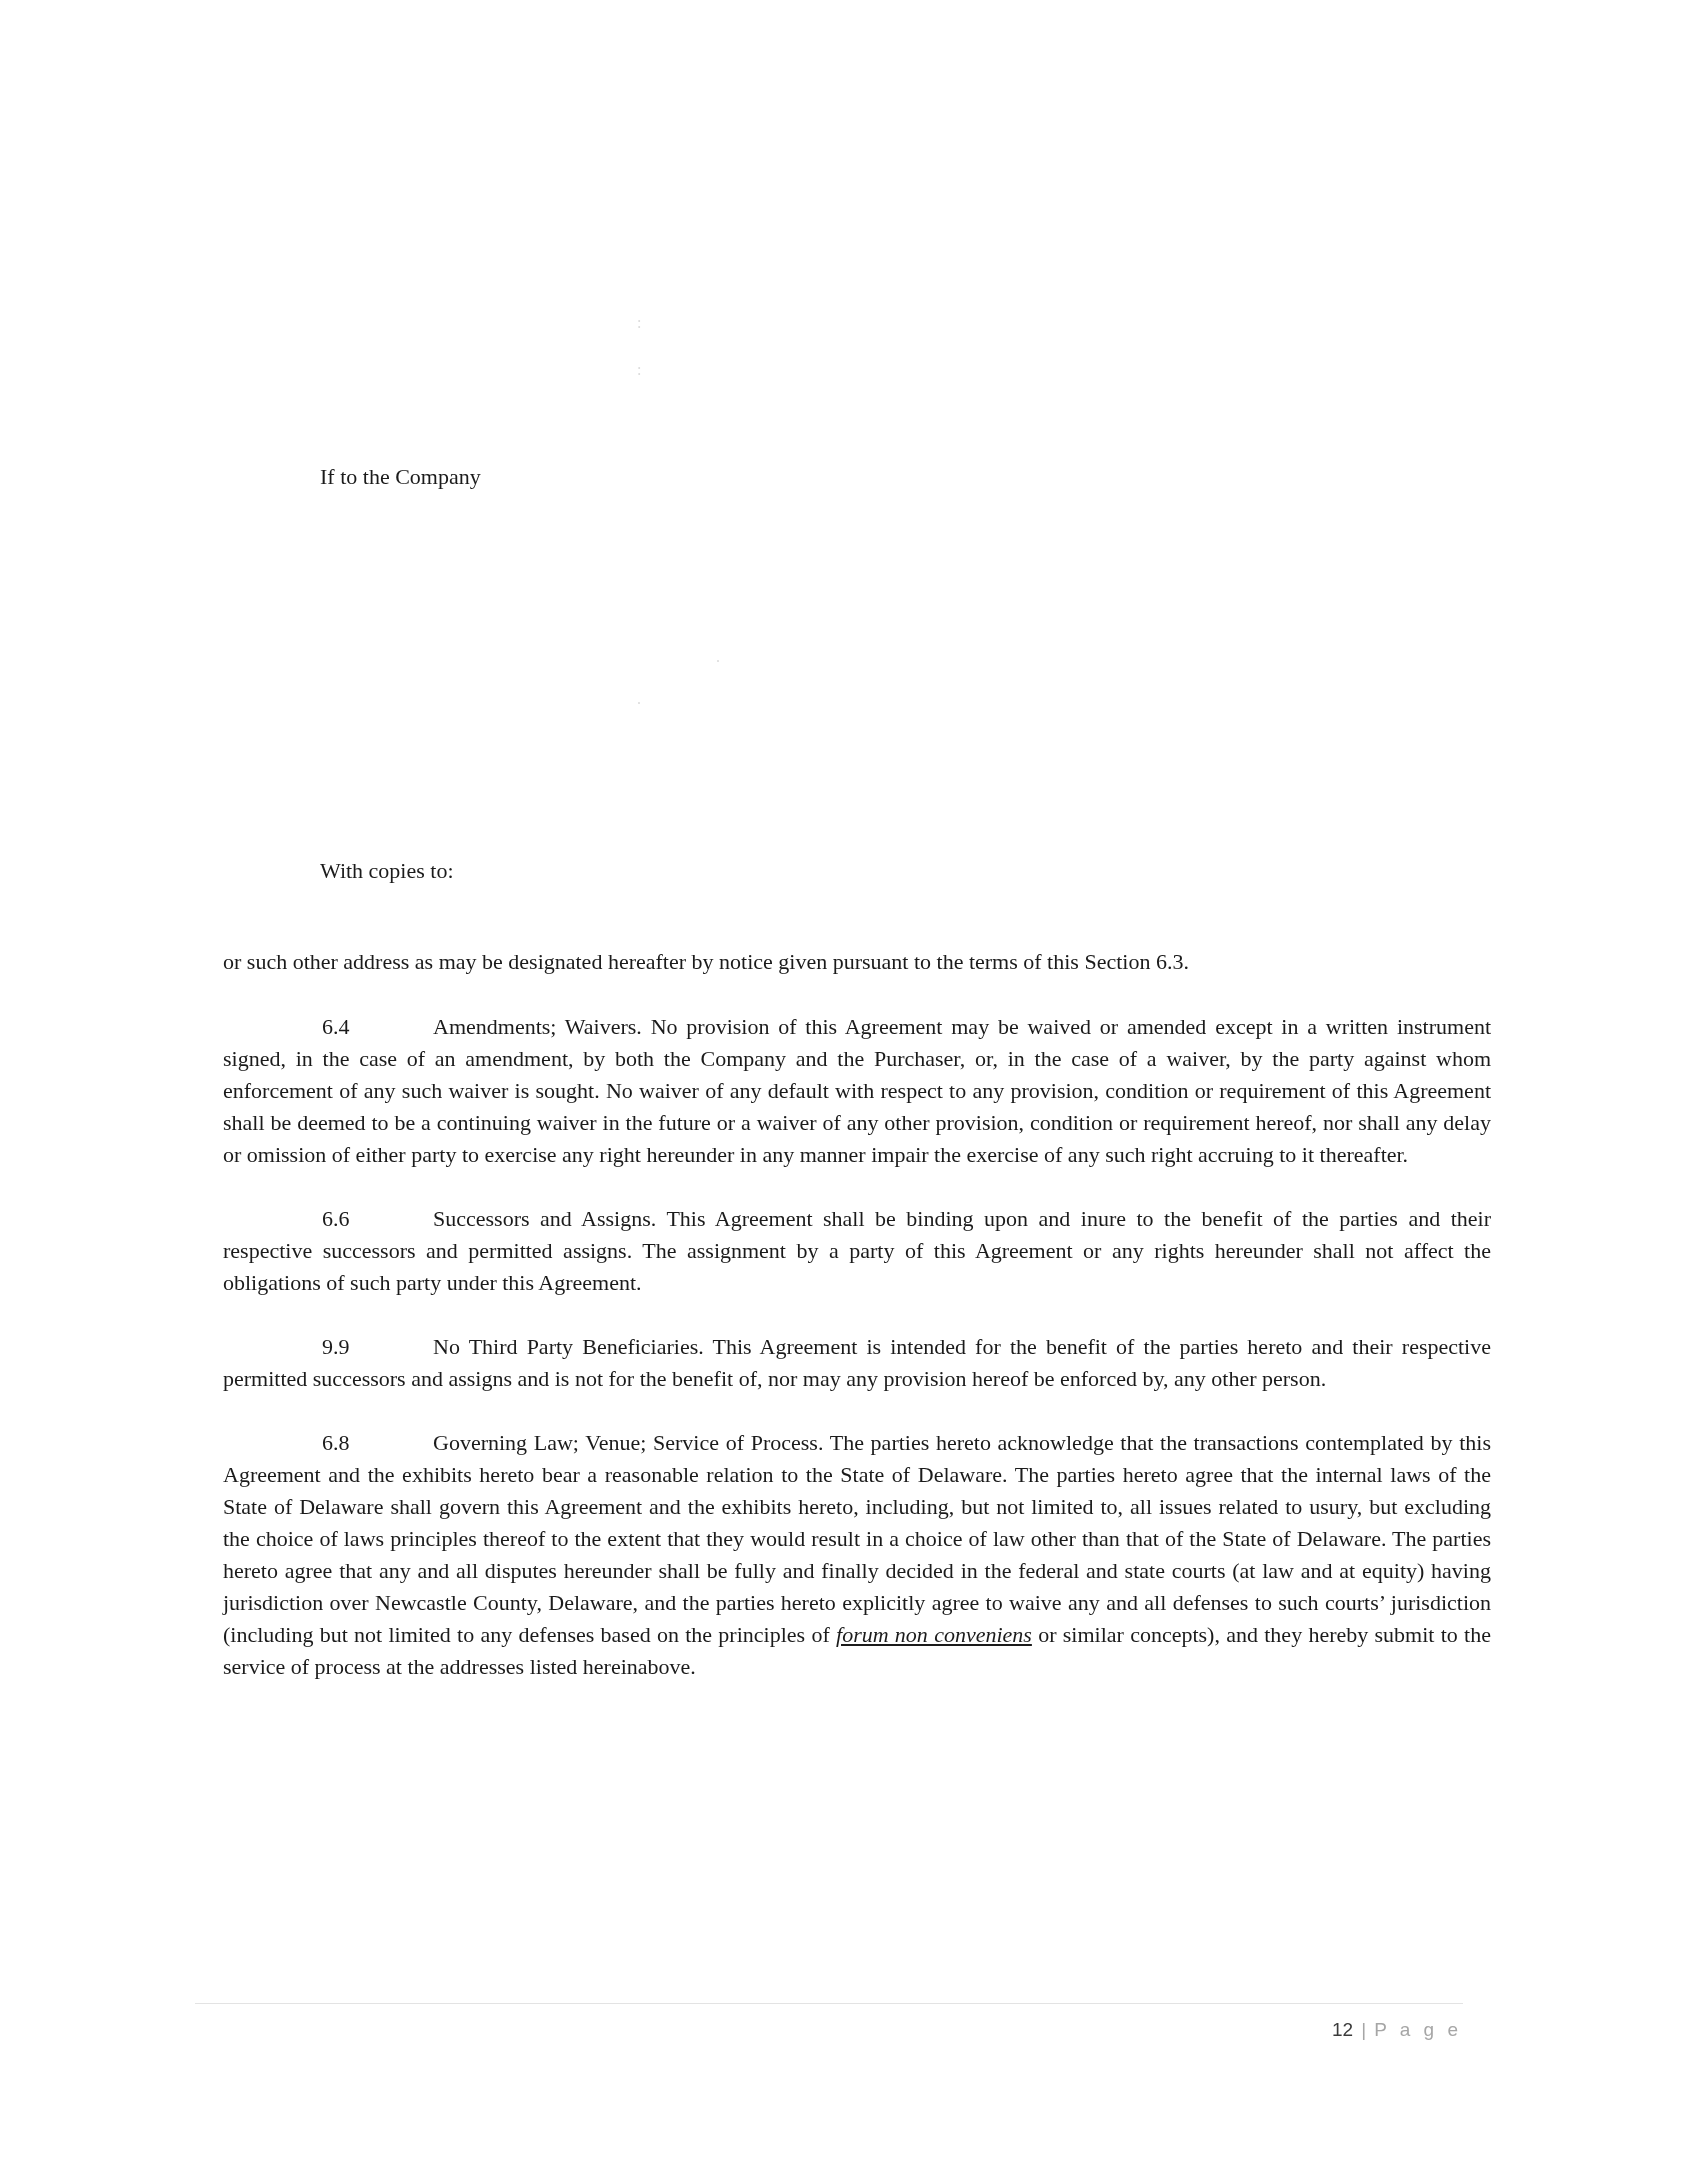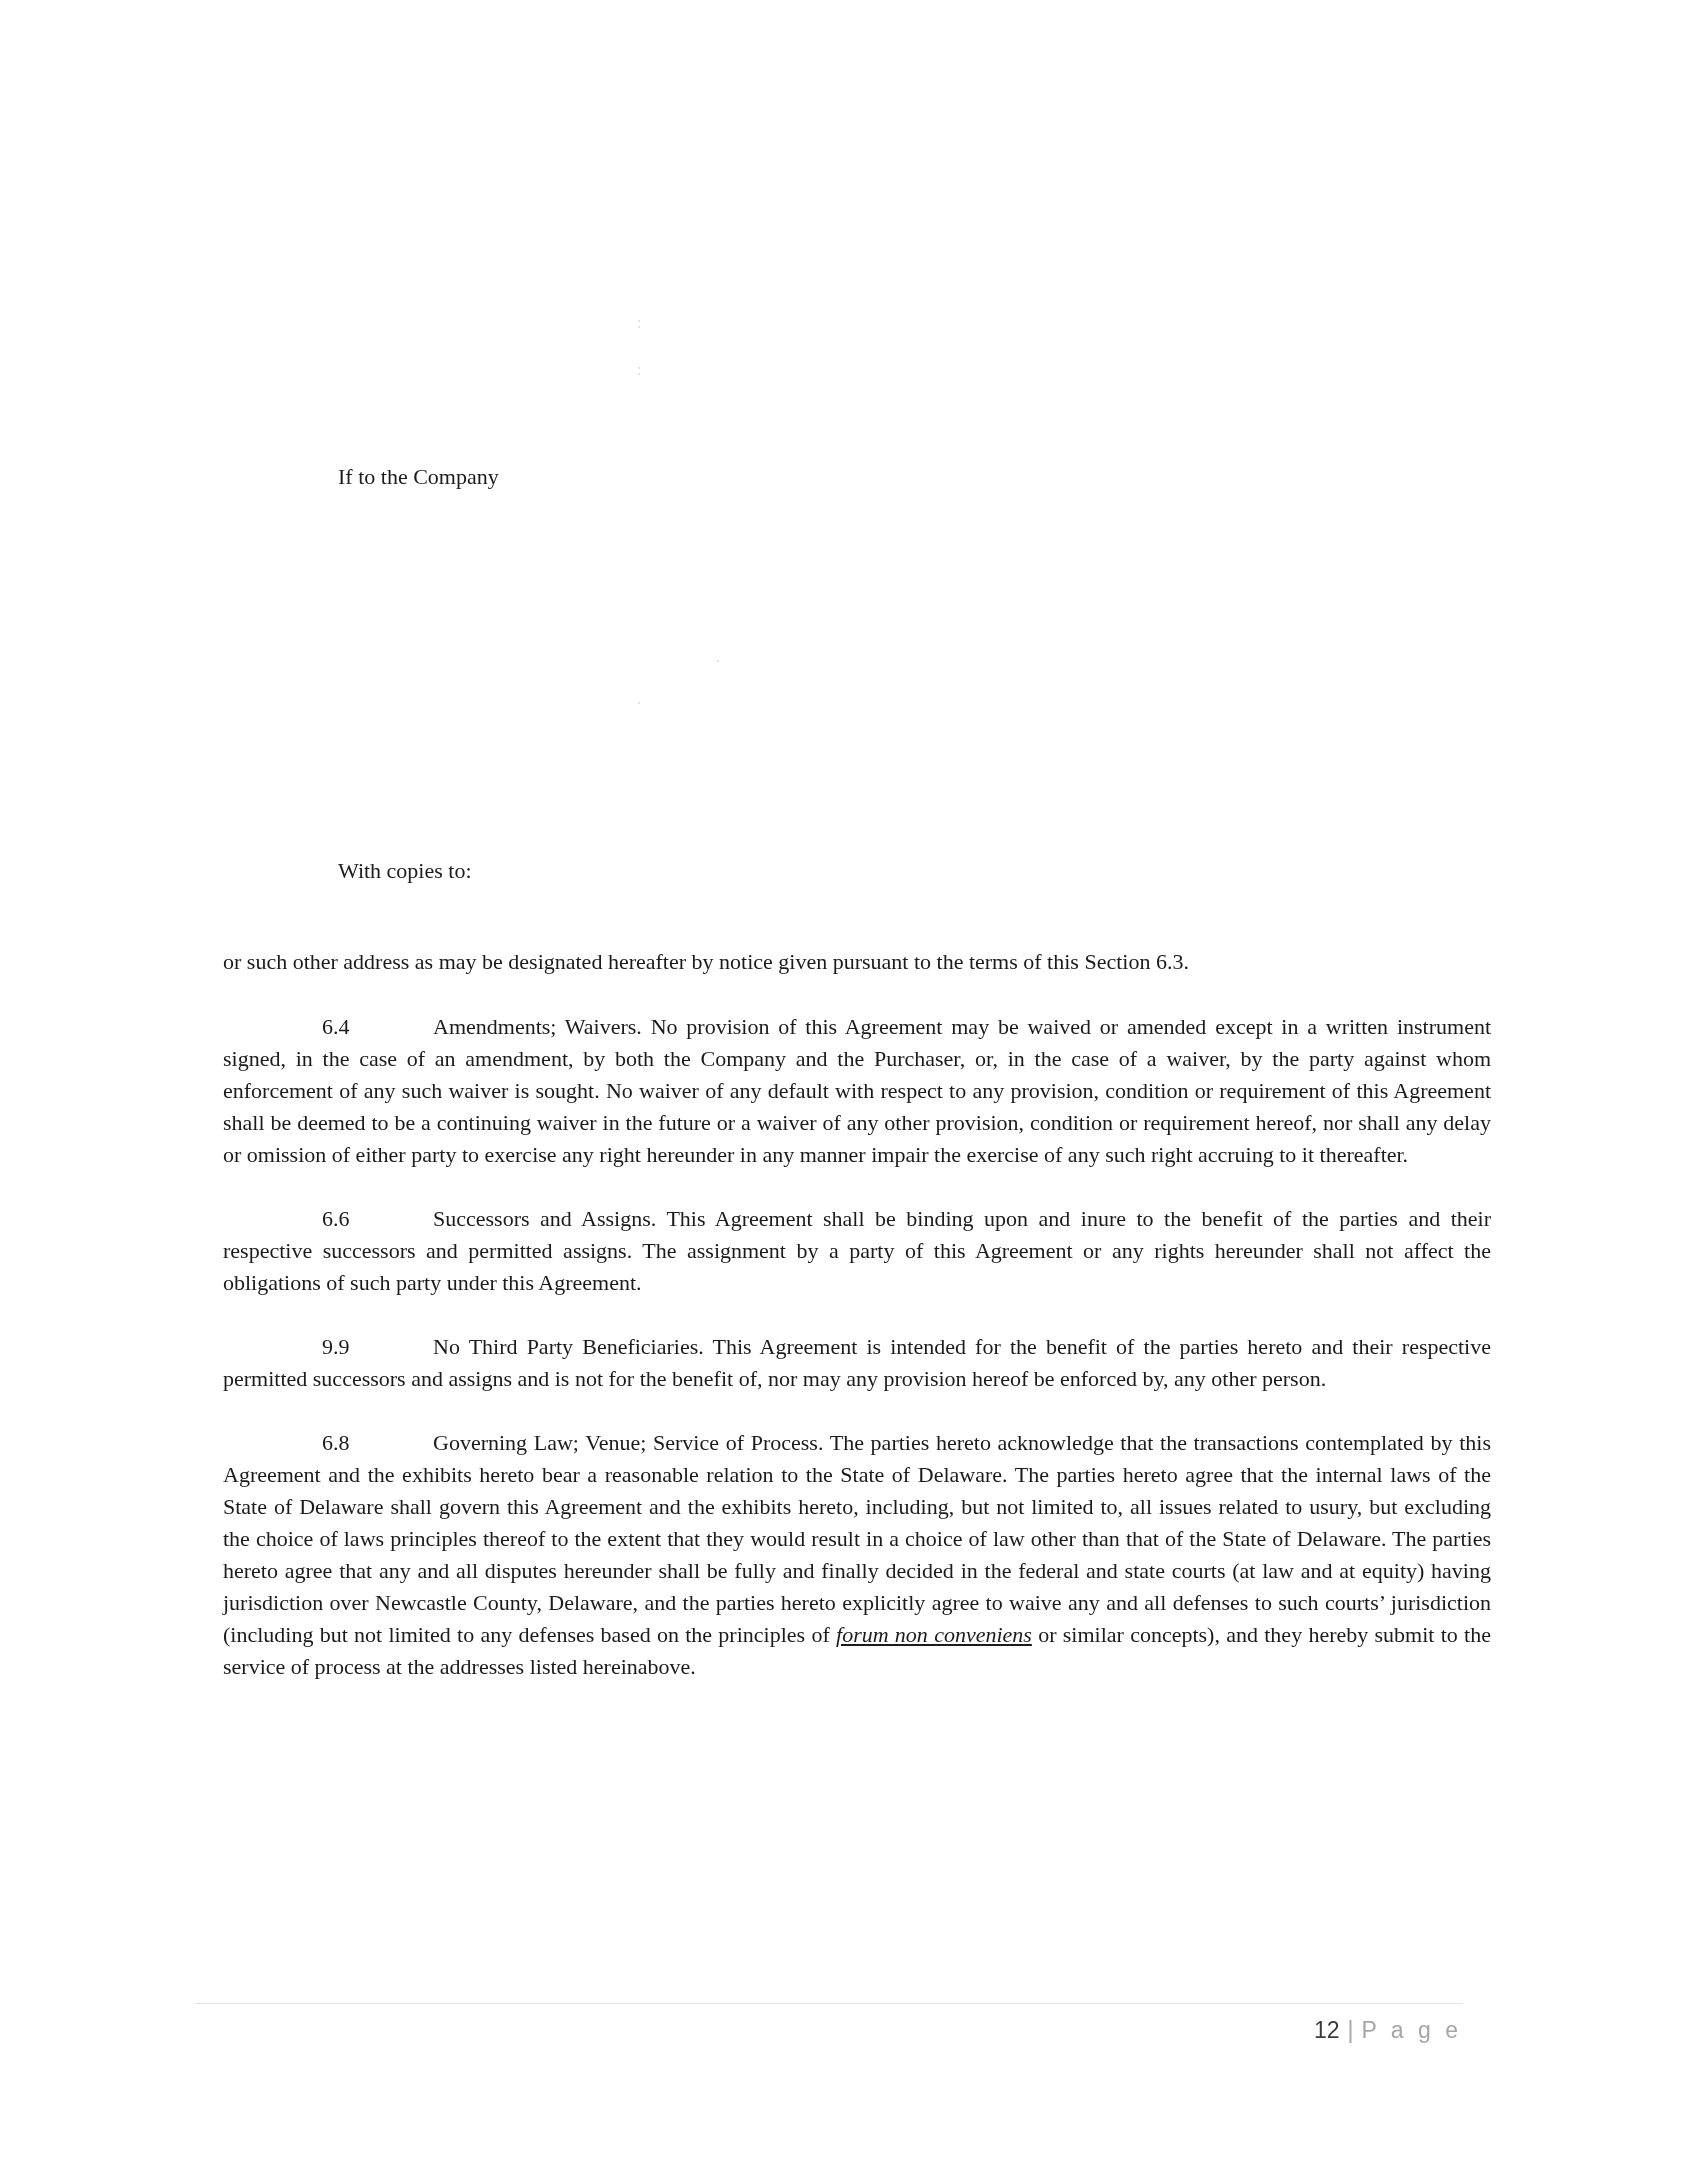--- a/index.html
+++ b/index.html
@@ -17,21 +17,21 @@
     width: 1683px;
     height: 2178px;
     background: #ffffff;
     font-family: "Liberation Serif", serif;
     color: #1b1b1b;
     font-size: 22px;
     line-height: 32px;
   }
   .addr-label {
     position: absolute;
-    left: 338px;
+    left: 320px;
     white-space: nowrap;
   }
   .addr-label.if-to   { top: 461px; }
   .addr-label.copies  { top: 810px; margin-top: 45px; }
 
   .flow {
     position: absolute;
     left: 195px;
     top: 946px;
     width: 1268px;
@@ -66,21 +66,21 @@
     top: 2003px;
     width: 1268px;
     height: 1px;
     background: #e3e3e3;
   }
   .footer-line {
     position: absolute;
     top: 2014px;
     right: 221px;
     font-family: "Liberation Sans", sans-serif;
-    font-size: 23px;
+    font-size: 19px;
     color: #3b3b3b;
     white-space: nowrap;
   }
   .footer-line .sep,
   .footer-line .pglabel {
     color: #a6a6a6;
   }
   .footer-line .pglabel {
     letter-spacing: 4px;
   }

